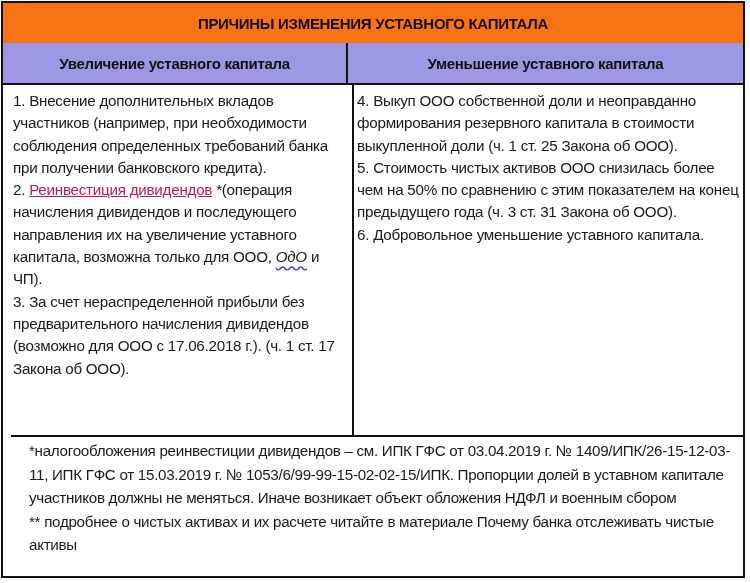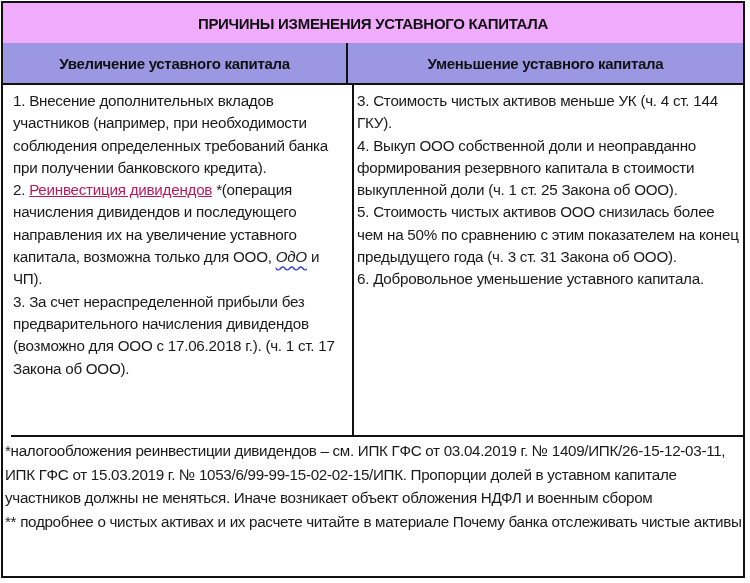--- a/index.html
+++ b/index.html
@@ -4,21 +4,21 @@
 <style>
   html, body { margin: 0; padding: 0; background: #ffffff; }
   body { width: 750px; height: 583px; overflow: hidden; position: relative;
          font-family: "Liberation Sans", sans-serif; color: #1a1a1a; }
   .table {
     position: absolute; left: 1px; top: 1px; width: 744px; height: 577px;
     border: 2px solid #111; box-sizing: border-box;
   }
   .title-row {
     position: absolute; left: 0; top: 0; right: 0; height: 40px;
-    background: #f0abfc; border-bottom: 2px solid #111;
+    background: #f97316; border-bottom: 2px solid #111;
     display: flex; align-items: center; justify-content: center;
     font-size: 15px; font-weight: bold; color: #111; letter-spacing: -0.3px;
   }
   .head-row {
     position: absolute; left: 0; top: 40px; right: 0; height: 40px;
     background: #9b97e2; border-bottom: 2px solid #111;
   }
   .head-cell {
     position: absolute; top: 0; height: 100%;
     display: flex; align-items: center; justify-content: center;
@@ -38,41 +38,40 @@
   .body-left { left: 0; width: 343px; border-right: 2px solid #111; }
   .body-right { left: 345px; right: 0; padding-left: 1px; }
   .item { display: block; }
   .link { color: #be185d; text-decoration: underline; }
   .squiggle { text-decoration: underline wavy #3b4ad0; text-underline-offset: 3px; font-style: italic; }
   .foot {
     position: absolute; left: 0; top: 434px; right: 0; bottom: 0;
     font-size: 15.2px; line-height: 23.5px; padding: 2px 0 0 2px;
     letter-spacing: -0.3px;
   }
-  .foot span { display: block; }
+  .foot span { display: block; margin-left: 24px; }
 </style>
 </head>
 <body>
 
 <div class="table">
   <div class="title-row">ПРИЧИНЫ ИЗМЕНЕНИЯ УСТАВНОГО КАПИТАЛА</div>
 
   <div class="head-row">
     <div class="head-cell head-left">Увеличение уставного капитала</div>
     <div class="head-cell head-right">Уменьшение уставного капитала</div>
   </div>
 
   <div class="body-row">
     <div class="body-cell body-left">
       <span class="item">1. Внесение дополнительных вкладов участников (например, при необходимости соблюдения определенных требований банка при получении банковского кредита).</span>
       <span class="item"><span>2. </span><a class="link">Реинвестиция дивидендов</a><span> *(операция начисления дивидендов и последующего направления их на увеличение уставного капитала, возможна только для ООО, </span><span class="squiggle">ОдО</span><span> и ЧП).</span></span>
       <span class="item">3. За счет нераспределенной прибыли без предварительного начисления дивидендов (возможно для ООО с 17.06.2018 г.). (ч. 1 ст. 17 Закона об ООО).</span>
     </div>
     <div class="body-cell body-right">
-      <span class="item">3. Стоимость чистых активов меньше УК (ч. 4 ст. 144 ГКУ).</span>
       <span class="item">4. Выкуп ООО собственной доли и неоправданно формирования резервного капитала в стоимости выкупленной доли (ч. 1 ст. 25 Закона об ООО).</span>
       <span class="item">5. Стоимость чистых активов ООО снизилась более чем на 50% по сравнению с этим показателем на конец предыдущего года (ч. 3 ст. 31 Закона об ООО).</span>
       <span class="item">6. Добровольное уменьшение уставного капитала.</span>
     </div>
   </div>
 
   <div class="foot">
     <span>*налогообложения реинвестиции дивидендов – см. ИПК ГФС от 03.04.2019 г. № 1409/ИПК/26-15-12-03-11, ИПК ГФС от 15.03.2019 г. № 1053/6/99-99-15-02-02-15/ИПК. Пропорции долей в уставном капитале участников должны не меняться. Иначе возникает объект обложения НДФЛ и военным сбором</span>
     <span>** подробнее о чистых активах и их расчете читайте в материале Почему банка отслеживать чистые активы</span>
   </div>

